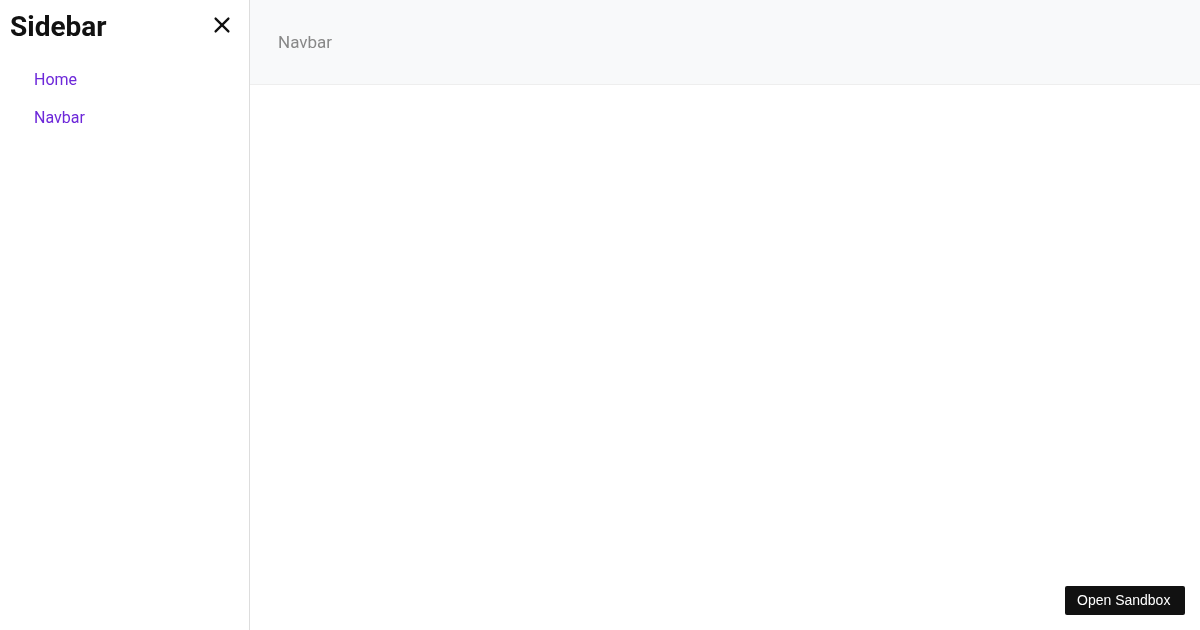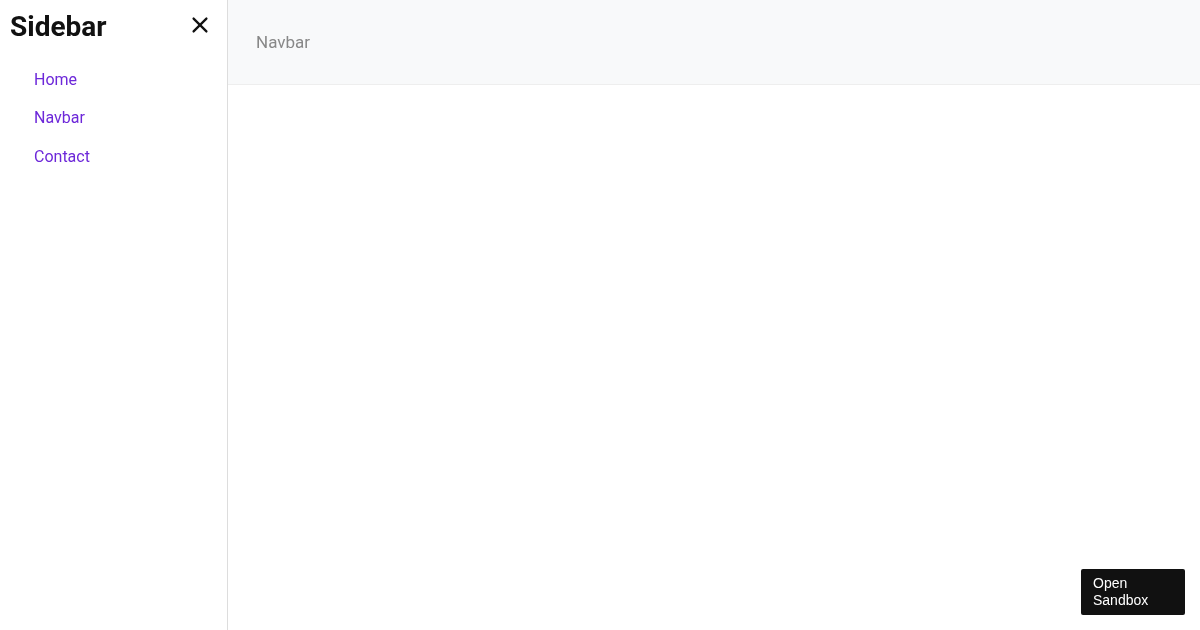--- a/index.html
+++ b/index.html
@@ -8,21 +8,21 @@
       padding: 0;
     }
     body {
       font-family: -apple-system, BlinkMacSystemFont, "Segoe UI", Roboto, "Helvetica Neue", Arial, sans-serif;
       width: 1200px;
       height: 630px;
       overflow: hidden;
       display: flex;
     }
     .sidebar {
-      width: 228px;
+      width: 250px;
       height: 100%;
       border-right: 1px solid #ddd;
       background: #fff;
       display: flex;
       flex-direction: column;
     }
     .sidebar-header {
       display: flex;
       align-items: center;
       justify-content: space-between;
@@ -90,21 +90,21 @@
       right: 15px;
       bottom: 15px;
       background: #111;
       color: #fff;
       border: none;
       font-size: 14px;
       padding: 6px 12px;
       cursor: pointer;
       text-align: left;
       line-height: 1.2;
-      width: 104px;
+      width: 120px;
       border-radius: 2px;
     }
   </style>
 </head>
 <body>
 
 <aside class="sidebar">
   <div class="sidebar-header">
     <h1 class="sidebar-title">Sidebar</h1>
     <button class="close-btn">
@@ -116,23 +116,20 @@
       </span>
     </button>
   </div>
   <nav class="sidebar-nav">
     <div class="nav-item">
       <span>Home</span>
     </div>
     <div class="nav-item">
       <span>Navbar</span>
     </div>
-    <div class="nav-item">
-      <span>Contact</span>
-    </div>
   </nav>
 </aside>
 
 <main class="main">
   <header class="navbar">
     <span>Navbar</span>
   </header>
   <div class="content"></div>
   <button class="open-sandbox">Open Sandbox</button>
 </main>

